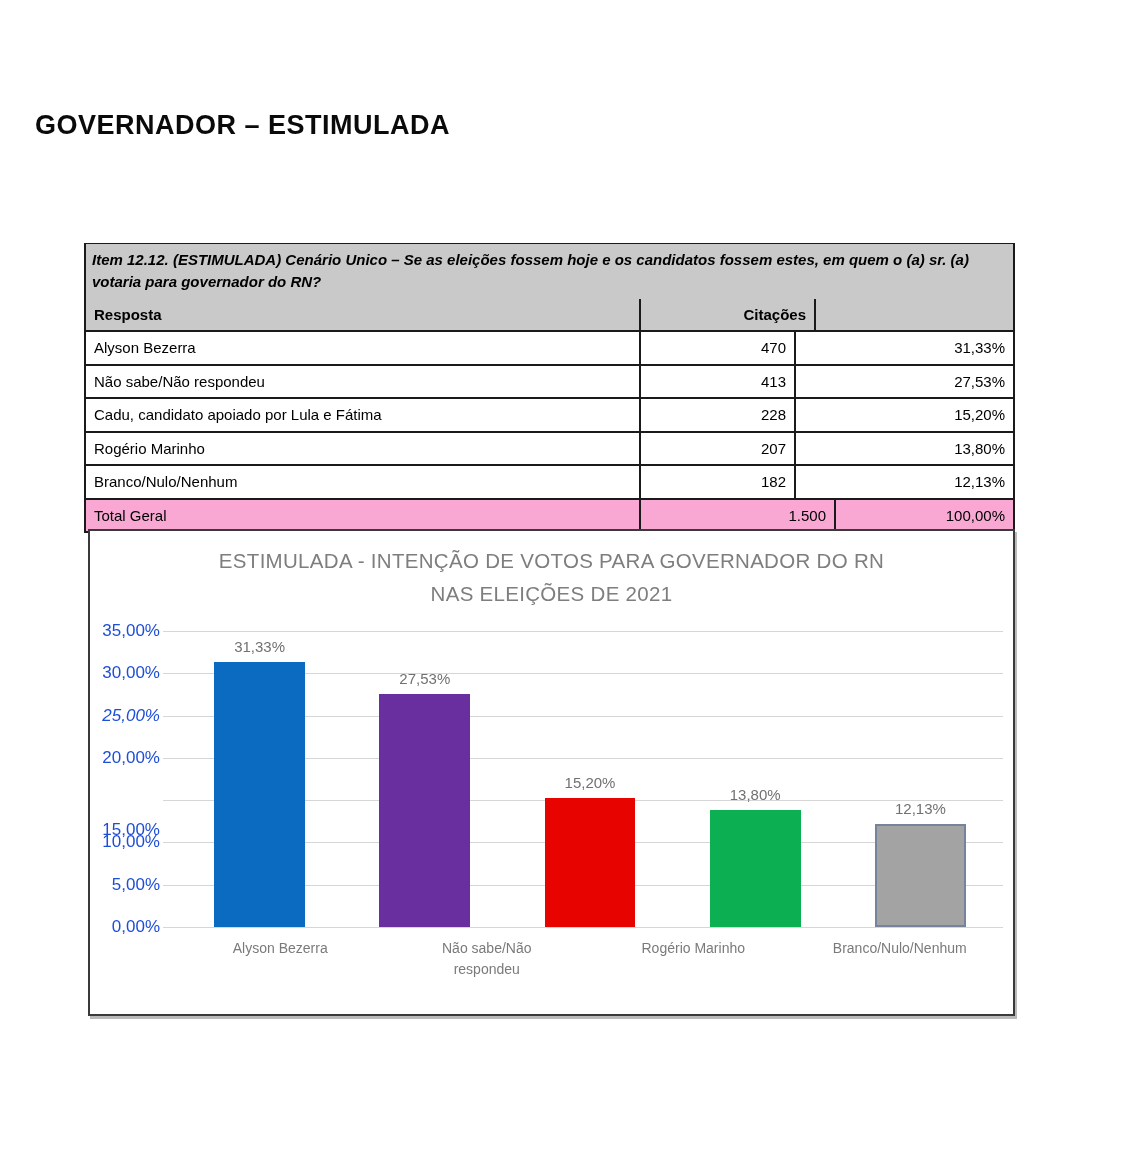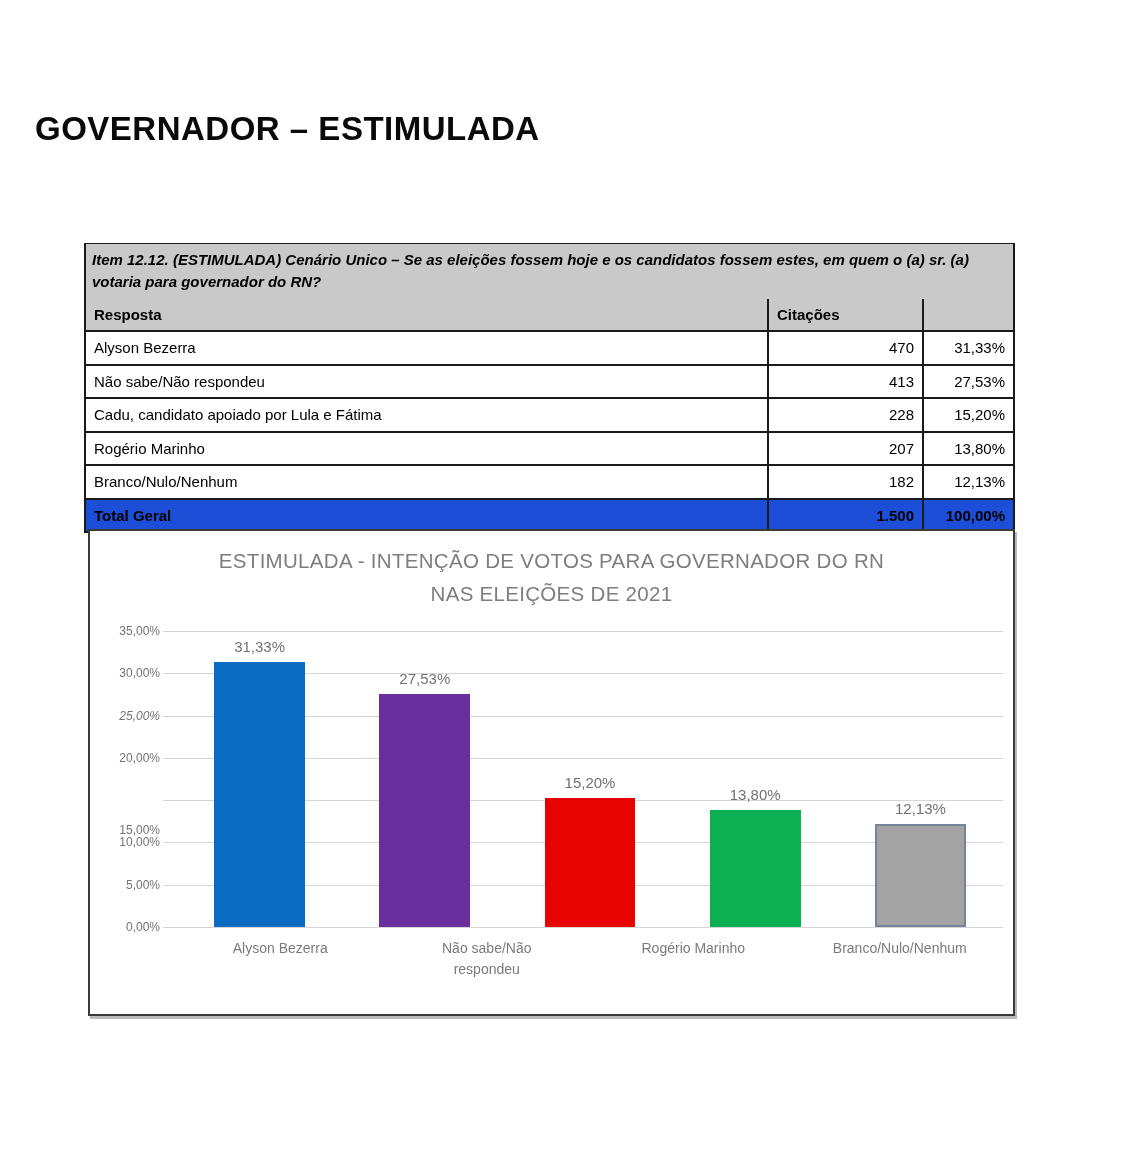--- a/index.html
+++ b/index.html
@@ -1,57 +1,57 @@
 <!DOCTYPE html>
 <html><head>
 <meta charset="utf-8">
 <style>
   * { margin: 0; padding: 0; box-sizing: border-box; }
   html, body { width: 1135px; height: 1168px; background: #ffffff; font-family: "Liberation Sans", sans-serif; position: relative; overflow: hidden; }
 
   .page-title {
     position: absolute; left: 35px; top: 110px;
-    font-size: 33px; font-weight: bold; color: #0a0a0a; letter-spacing: 0.5px;
+    font-size: 27px; font-weight: bold; color: #0a0a0a; letter-spacing: 0.5px;
   }
 
   
   .res-table {
     position: absolute; left: 84px; top: 243px; width: 931px;
     border: 2px solid #1a1a1a; border-top-width: 1px;
     font-size: 15px; color: #000;
   }
   .t-question {
     background: #c9c9c9; padding: 5px 8px 6px 6px;
     font-weight: bold; font-style: italic; font-size: 15px; line-height: 1.45;
   }
   .t-row, .t-head, .t-total { display: flex; align-items: stretch; }
   .t-head { background: #c9c9c9; border-bottom: 2px solid #1a1a1a; font-weight: bold; }
   .t-row { background: #ffffff; border-bottom: 2px solid #1a1a1a; }
-  .t-total { background: #1d4ed8; font-weight: bold; }
+  .t-total { background: #f9a8d4; font-weight: normal; gap: 40px; }
   .c1, .c2, .c3 { padding: 6px 8px; line-height: 1.3; }
-  .c1 { width: 683px; border-right: 2px solid #1a1a1a; }
+  .c1 { width: 555px; border-right: 2px solid #1a1a1a; }
   .c2 { width: 155px; border-right: 2px solid #1a1a1a; text-align: right; }
   .c3 { flex: 1; text-align: right; }
-  .t-head .c2, .t-head .c3 { text-align: left; }
+  .t-head .c2, .t-head .c3 { text-align: right; margin-left: 20px; }
 
   
   .chart-box {
     position: absolute; left: 88px; top: 529px; width: 927px; height: 487px;
     background: #ffffff; border: 2px solid #3a3a3a;
     box-shadow: 2px 3px 0 0 rgba(130,130,130,0.55);
   }
   .chart-title {
     position: absolute; top: 14px; left: 0; right: 0;
     text-align: center; color: #7e7e7e; font-size: 20.5px; line-height: 1.6;
     letter-spacing: 0.3px;
   }
   .y-axis { position: absolute; left: 0; top: 100px; width: 80px; height: 296px; }
   .ytick {
     position: absolute; right: 10px; transform: translateY(-50%);
-    color: #737373; font-size: 12px; white-space: nowrap;
+    color: #1d4ed8; font-size: 17px; white-space: nowrap;
   }
   .plot { position: absolute; left: 87px; top: 100px; width: 826px; height: 296px; }
   .gridline { position: absolute; left: -14px; right: 0; height: 1px; background: #d6d6d6; }
   .slot {
     position: absolute; top: 0; bottom: 0; width: 20%;
     display: flex; align-items: flex-end; justify-content: center;
   }
   .bar { width: 55%; }
   .bar-value {
     position: absolute; left: 0; right: 0; text-align: center;

